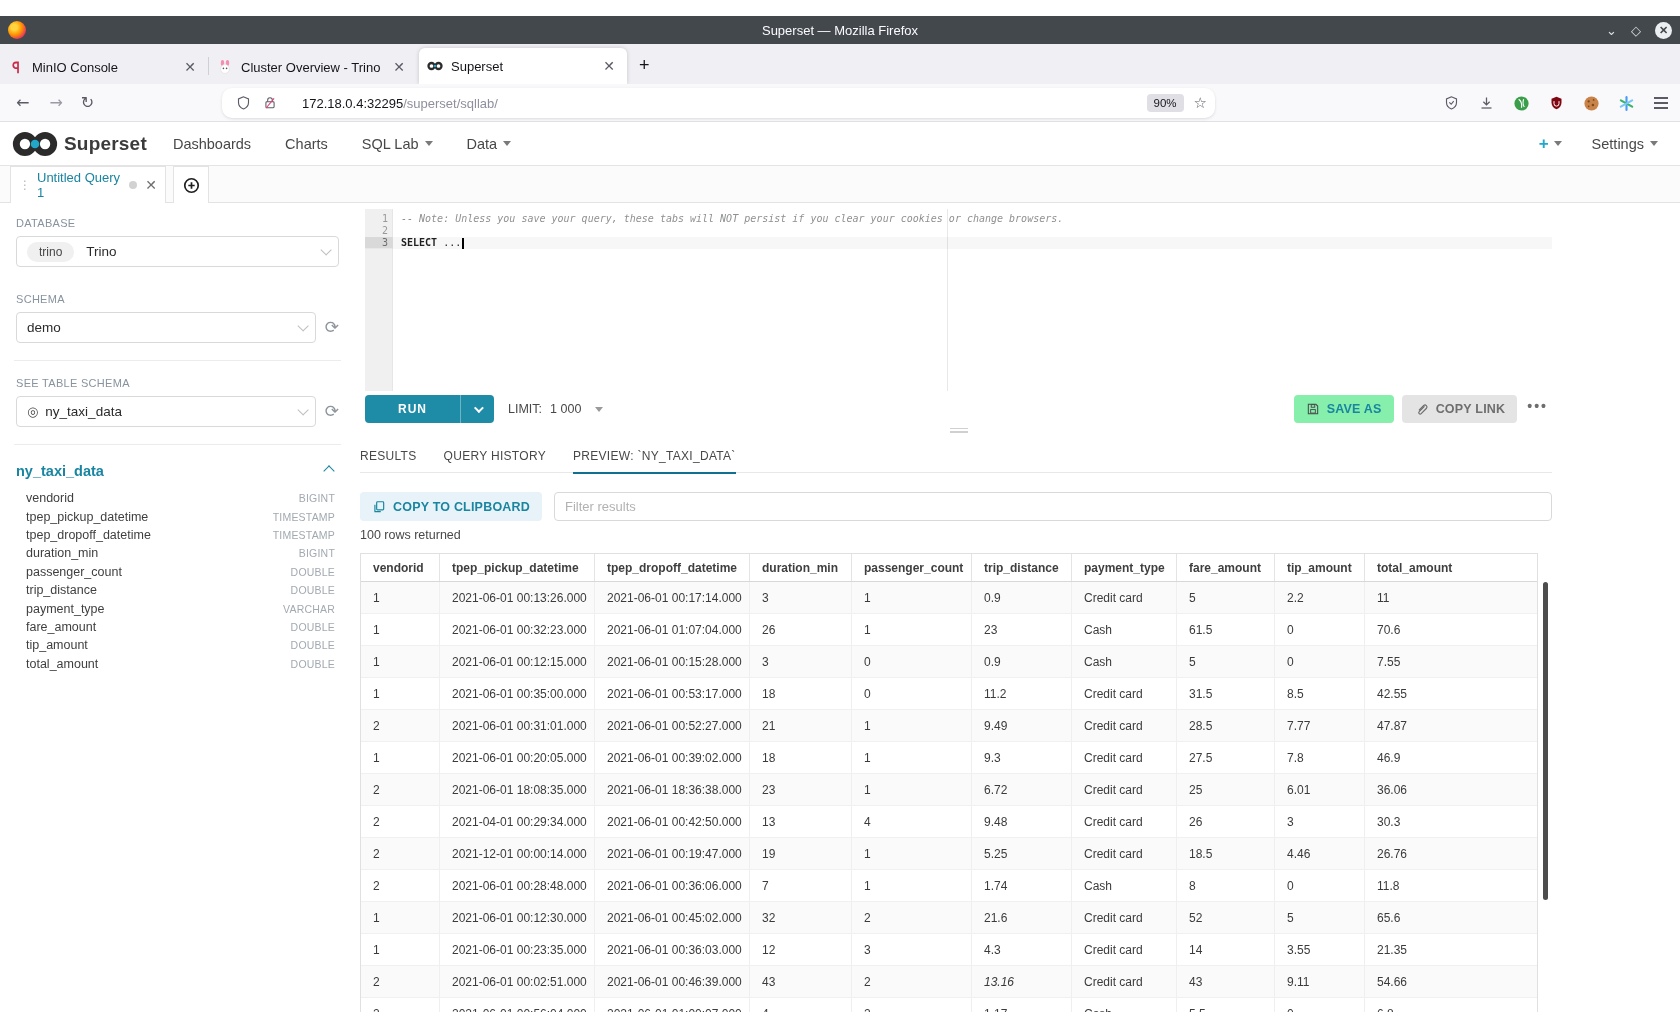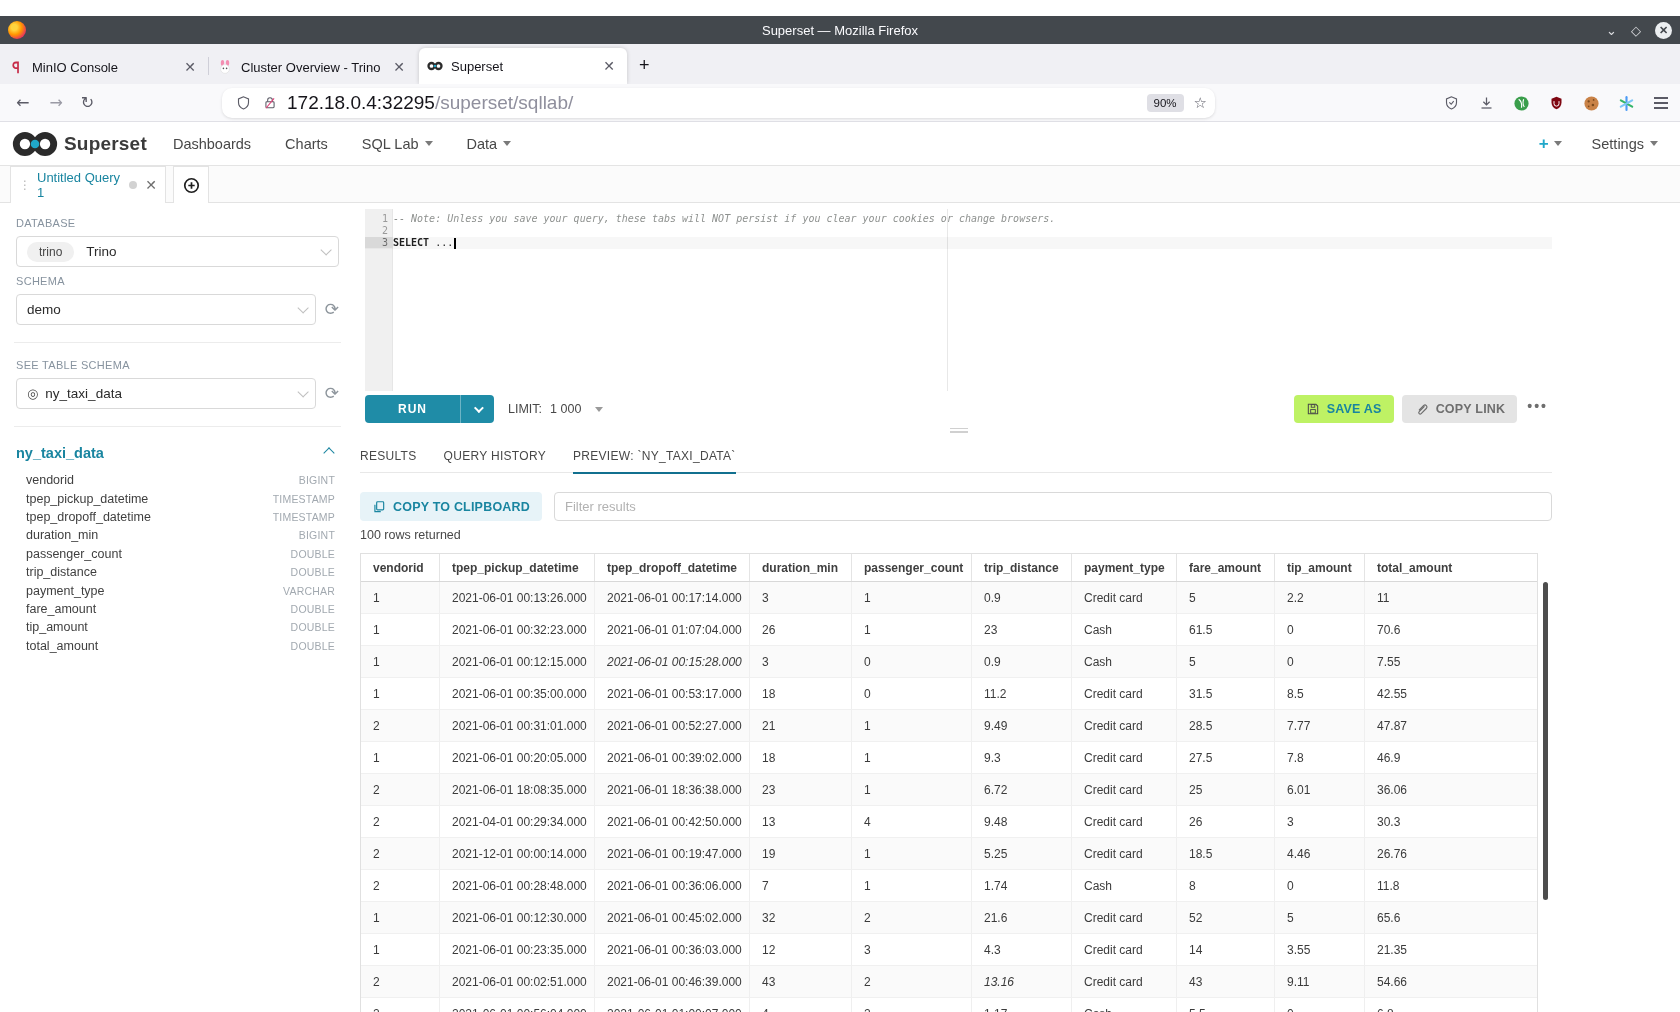--- a/index.html
+++ b/index.html
@@ -27,21 +27,21 @@
   .newtab-btn { font-size:18px; color:#15141a; margin:0 0 8px 10px; }
   .fav-minio { color:#c72c48; font-weight:bold; font-size:13px; transform:scaleY(1.2); }
   .fav-trino svg, .fav-sup svg { display:block; }
 
   
   .navtoolbar { position:absolute; top:68px; left:0; width:1680px; height:38px; background:#f9f9fb; border-bottom:1px solid #e0e0e6; display:flex; align-items:center; }
   .nav-arrow { color:#5b5b66; font-size:16px; margin-left:16px; font-family:"DejaVu Sans", sans-serif; }
   .nav-arrow.fwd { color:#9b9ba5; }
   .urlbar { position:absolute; left:222px; width:993px; height:30px; top:4px; background:#fff; border-radius:10px; box-shadow:0 1px 3px rgba(0,0,0,.12); display:flex; align-items:center; padding:0 8px; }
   .urlbar .icon { margin:0 6px; display:flex; align-items:center; }
-  .url-text { font-size:19px; margin-left:4px; flex:1; }
+  .url-text { font-size:13px; margin-left:19px; flex:1; }
   .url-host { color:#15141a; }
   .url-path { color:#8f8f9d; }
   .zoom-badge { background:#dfdfe5; color:#15141a; border-radius:4px; font-size:11.5px; padding:3px 7px; margin-right:10px; }
   .star { color:#5b5b66; font-size:15px; font-family:"DejaVu Sans", sans-serif; }
   .tool-icons { position:absolute; right:10px; top:0; height:38px; display:flex; align-items:center; gap:17px; }
   .ticon { display:flex; align-items:center; justify-content:center; width:18px; height:18px; }
   .burger { display:flex; flex-direction:column; gap:3px; }
   .burger i { width:14px; height:2px; background:#5b5b66; display:block; }
 
   
@@ -83,39 +83,39 @@
   .col-name { font-size:12.5px; color:#3f3f3f; }
   .col-type { font-size:10.5px; color:#a2a9b0; letter-spacing:.2px; }
 
   
   .editor { position:absolute; left:365px; top:193px; width:1187px; height:182px; background:#fff; font-family:"DejaVu Sans Mono","Liberation Mono",monospace; }
   .gutter-bg { position:absolute; left:0; top:0; width:28px; height:182px; background:#f0f0f0; border-right:1px solid #e6e6e6; }
   .print-margin { position:absolute; left:582px; top:0; bottom:0; width:1px; background:#e8e8e8; }
   .ed-line { position:relative; display:flex; height:12.4px; align-items:center; }
   .ed-lines { position:relative; padding-top:3px; }
   .ed-num { width:28px; flex:0 0 28px; text-align:right; padding-right:5px; color:#9a9a9a; font-size:10px; }
-  .ed-text { padding-left:0; font-size:10px; color:#1f1f1f; white-space:pre; }
+  .ed-text { padding-left:8px; font-size:10px; color:#1f1f1f; white-space:pre; }
   .ed-line.comment .ed-text { color:#8e918f; font-style:italic; }
   .ed-line.active .ed-num { background:#d9d9d9; color:#6e6e6e; }
   .ed-line.active { background:rgba(0,0,0,.03); }
   .kw { font-weight:bold; }
   .cursor { display:inline-block; width:1.5px; height:11px; background:#000; vertical-align:middle; margin-left:1px; }
 
   
   .run-toolbar { position:absolute; left:365px; top:377px; width:1187px; height:32px; display:flex; align-items:center; }
   .run-btn { height:28px; display:flex; border-radius:4px; overflow:hidden; background:#1f8ca7; color:#fff; }
   .run-main { width:95px; display:flex; align-items:center; justify-content:center; font-size:12px; font-weight:bold; letter-spacing:1px; }
   .run-split { width:34px; display:flex; align-items:center; justify-content:center; border-left:1px solid rgba(255,255,255,.35); }
   .run-split .chev { width:7px; height:7px; border-right:2px solid #fff; border-bottom:2px solid #fff; transform:rotate(45deg) translateY(-2px); }
   .limit { margin-left:14px; font-size:12.5px; color:#484848; display:flex; align-items:center; gap:6px; }
   .limit b { font-weight:normal; margin-left:2px; }
   .limit .caret { border-top-color:#9a9a9a; margin-left:8px; }
   .tb-right { margin-left:auto; display:flex; align-items:center; gap:8px; }
   .btn { height:28px; display:flex; align-items:center; gap:7px; padding:0 12px; border-radius:4px; font-size:12.5px; font-weight:bold; letter-spacing:.2px; }
-  .btn-saveas { background:#bef264; color:#1985a0; }
+  .btn-saveas { background:#86efac; color:#1985a0; }
   .btn-copylink { background:#e4e4e4; color:#6e6e6e; }
   .dots-btn { color:#6e6e6e; font-size:14px; letter-spacing:2px; font-weight:bold; padding:0 4px 6px 2px; }
 
   
   .drag-handle { position:absolute; left:365px; top:409px; width:1187px; height:10px; display:flex; flex-direction:column; align-items:center; gap:2px; justify-content:center; }
   .drag-handle i { width:18px; height:1.5px; background:#d0d0d0; display:block; }
   .south-tabs { position:absolute; left:360px; top:424px; width:1192px; height:33px; border-bottom:1px solid #e8e8e8; display:flex; align-items:center; gap:27px; }
   .stab { font-size:12px; color:#484848; letter-spacing:.3px; height:33px; display:flex; align-items:center; position:relative; }
   .stab.active::after { content:""; position:absolute; left:0; right:0; bottom:-1px; height:2px; background:#11708f; }
   .controls { position:absolute; left:360px; top:476px; width:1192px; height:29px; display:flex; gap:12px; }
@@ -304,21 +304,21 @@
   </div>
 
   <div class="sidebar">
     <div class="sb-label">DATABASE</div>
     <div class="sb-select">
       <span class="pill">trino</span>
       <span class="sel-val">Trino</span>
       <span class="sel-chev"></span>
     </div>
 
-    <div class="sb-label" style="margin-top:8px;">SCHEMA</div>
+    <div class="sb-label" style="margin-top:26px;">SCHEMA</div>
     <div class="sb-row">
       <div class="sb-select">
         <span class="sel-val">demo</span>
         <span class="sel-chev"></span>
       </div>
       <span class="refresh">⟳</span>
     </div>
 
     <div class="sb-divider"></div>
 
@@ -490,21 +490,21 @@
           <div class="td" style="width: 120px;">1</div>
           <div class="td" style="width: 100px;">23</div>
           <div class="td" style="width: 105px;">Cash</div>
           <div class="td" style="width: 98px;">61.5</div>
           <div class="td" style="width: 90px;">0</div>
           <div class="td" style="width: 172px;">70.6</div>
         </div>
         <div class="tr odd">
           <div class="td" style="width: 79px;">1</div>
           <div class="td" style="width: 155px;">2021-06-01 00:12:15.000</div>
-          <div class="td" style="width: 155px; font-style: italic;">2021-06-01 00:15:28.000</div>
+          <div class="td" style="width: 155px;">2021-06-01 00:15:28.000</div>
           <div class="td" style="width: 102px;">3</div>
           <div class="td" style="width: 120px;">0</div>
           <div class="td" style="width: 100px;">0.9</div>
           <div class="td" style="width: 105px;">Cash</div>
           <div class="td" style="width: 98px;">5</div>
           <div class="td" style="width: 90px;">0</div>
           <div class="td" style="width: 172px;">7.55</div>
         </div>
         <div class="tr">
           <div class="td" style="width: 79px;">1</div>

